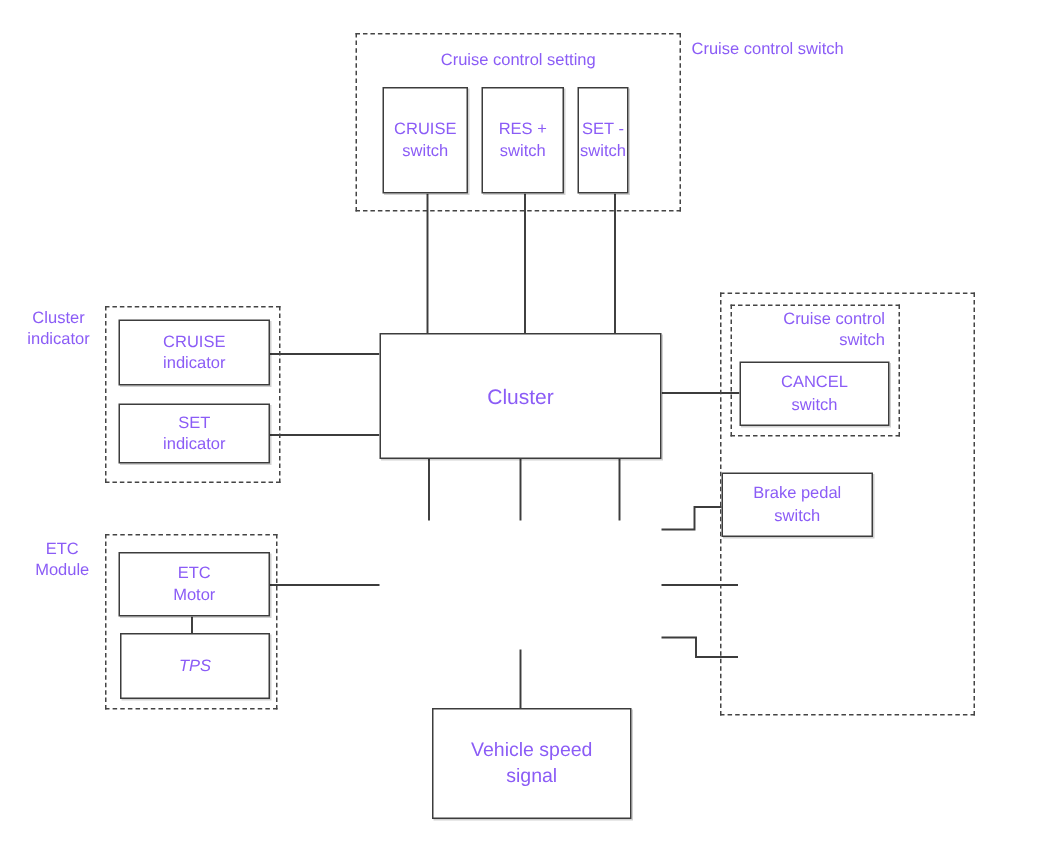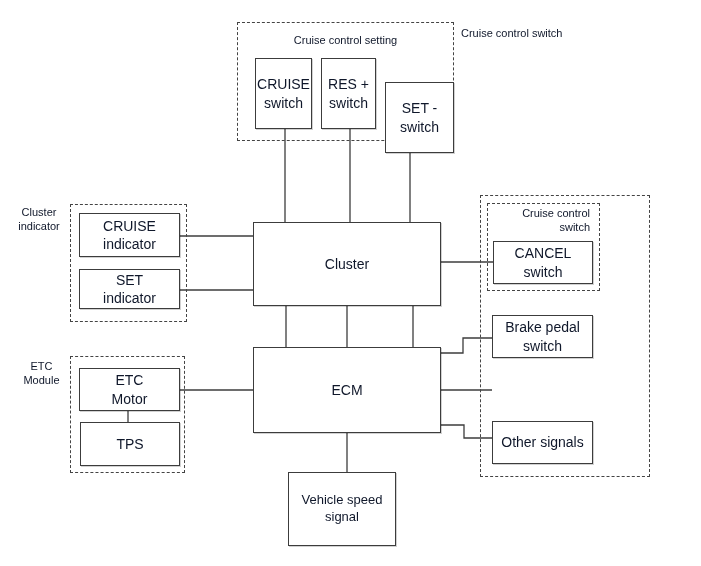--- a/index.html
+++ b/index.html
@@ -2,21 +2,21 @@
 <html><head>
 <meta charset="utf-8">
 <style>
   html, body { margin: 0; padding: 0; background: #ffffff; }
   .stage {
     position: relative;
     width: 701px;
     height: 566px;
     background: #ffffff;
     font-family: "Liberation Sans", "DejaVu Sans", sans-serif;
-    color: #0f172a;
+    color: #8b5cf6;
     overflow: hidden;
   }
   .wires {
     position: absolute;
     left: 0; top: 0;
     width: 701px; height: 566px;
     z-index: 1;
   }
   .wires path {
     fill: none;
@@ -34,48 +34,48 @@
     position: absolute;
     box-sizing: border-box;
     background: #ffffff;
     border: 1.3px solid #3c3c3c;
     box-shadow: 1px 1px 0 rgba(0,0,0,0.18);
     display: flex;
     align-items: center;
     justify-content: center;
     text-align: center;
     white-space: pre-line;
-    font-size: 14px;
+    font-size: 11px;
     line-height: 1.3;
     z-index: 3;
   }
   .flabel {
     position: absolute;
     font-size: 11px;
     line-height: 1.3;
     white-space: pre-line;
     z-index: 3;
   }
   .center { text-align: center; }
 
   
   #n-cruise-switch   { left:255px; top:58px;  width:57px;  height:71px; }
   #n-res-switch      { left:321px; top:58px;  width:55px;  height:71px; }
-  #n-set-switch      { left:385px; top:58px;  width:69px;  height:71px;margin-top:24px; }
+  #n-set-switch      { left:385px; top:58px;  width:34px;  height:71px; }
   #n-cruise-indicator{ left:79px;  top:213px; width:101px; height:44px; }
   #n-set-indicator   { left:79px;  top:269px; width:101px; height:40px; }
   #n-cluster         { left:253px; top:222px; width:188px; height:84px; font-size:14px; }
   #n-ecm             { left:253px; top:347px; width:188px; height:86px; font-size:14px; }
   #n-etc-motor       { left:79px;  top:368px; width:101px; height:43px; }
-  #n-tps             { left:80px;  top:422px; width:100px; height:44px; }
+  #n-tps             { left:80px;  top:422px; width:100px; height:44px;font-style:italic; }
   #n-cancel-switch   { left:493px; top:241px; width:100px; height:43px;text-align:center; }
-  #n-brake-pedal     { left:492px; top:315px; width:101px; height:43px; }
+  #n-brake-pedal     { left:481px; top:315px; width:101px; height:43px; }
   #n-parking-brake   { left:492px; top:369px; width:101px; height:41px; }
   #n-other-signals   { left:492px; top:421px; width:101px; height:43px; }
-  #n-vehicle-speed   { left:288px; top:472px; width:108px; height:74px; font-size:13px; }
+  #n-vehicle-speed   { left:288px; top:472px; width:133px; height:74px; font-size:13px; }
 
   
   #g-top         { left:237px; top:22px;  width:217px; height:119px; }
   #g-left        { left:70px;  top:204px; width:117px; height:118px; }
   #g-etc         { left:70px;  top:356px; width:115px; height:117px; }
   #g-right-outer { left:480px; top:195px; width:170px; height:282px; }
   #g-right-inner { left:487px; top:203px; width:113px; height:88px;  }
 
   
   #l-setting    { left:237px; top:33px;  width:217px; }
@@ -127,25 +127,23 @@
 switch</div>
   <div class="node" id="n-res-switch">RES +
 switch</div>
   <div class="node" id="n-set-switch">SET -
 switch</div>
   <div class="node" id="n-cruise-indicator">CRUISE
 indicator</div>
   <div class="node" id="n-set-indicator">SET
 indicator</div>
   <div class="node" id="n-cluster">Cluster</div>
-  <div class="node" id="n-ecm">ECM</div>
   <div class="node" id="n-etc-motor">ETC
 Motor</div>
   <div class="node" id="n-tps">TPS</div>
   <div class="node" id="n-cancel-switch">CANCEL
 switch</div>
   <div class="node" id="n-brake-pedal">Brake pedal
 switch</div>
-  <div class="node" id="n-other-signals">Other signals</div>
   <div class="node" id="n-vehicle-speed">Vehicle speed
 signal</div>
 
 </div>
 
 </body></html>

